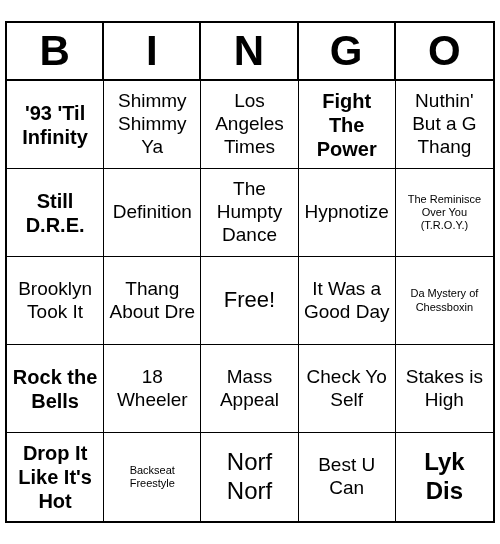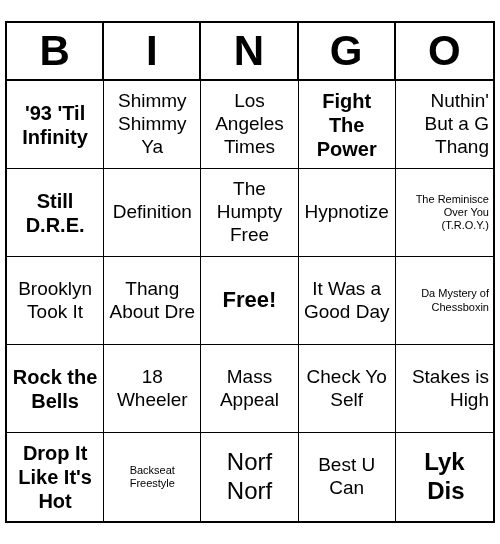--- a/index.html
+++ b/index.html
@@ -56,30 +56,29 @@
       justify-content: center;
       text-align: center;
       padding: 4px;
       min-height: 88px;
       font-size: 19px;
       line-height: 1.2;
     }
 
     .bingo-cell:nth-child(5n) {
       border-right: none;
-      text-align: right;
     }
 
     .bingo-cell:nth-child(n+21) {
       border-bottom: none;
     }
 
     .bingo-cell.free {
       font-size: 22px;
-      font-weight: bold;
+      font-weight: normal;
     }
 
     .bingo-cell.large-text {
       font-size: 20px;
       font-weight: bold;
     }
 
     .bingo-cell.small-text {
       font-size: 11px;
     }
@@ -106,21 +105,21 @@
       <div class="bingo-letter">O</div>
     </div>
   <div class="bingo-grid">
   <div class="bingo-cell large-text">'93 'Til Infinity</div>
       <div class="bingo-cell">Shimmy Shimmy Ya</div>
       <div class="bingo-cell">Los Angeles Times</div>
       <div class="bingo-cell large-text">Fight The Power</div>
       <div class="bingo-cell">Nuthin' But a G Thang</div>
       <div class="bingo-cell large-text">Still D.R.E.</div>
       <div class="bingo-cell">Definition</div>
-      <div class="bingo-cell">The Humpty Free</div>
+      <div class="bingo-cell">The Humpty Dance</div>
       <div class="bingo-cell">Hypnotize</div>
       <div class="bingo-cell small-text">The Reminisce Over You (T.R.O.Y.)</div>
       <div class="bingo-cell">Brooklyn Took It</div>
       <div class="bingo-cell">Thang About Dre</div>
       <div class="bingo-cell free">Free!</div>
       <div class="bingo-cell">It Was a Good Day</div>
       <div class="bingo-cell small-text">Da Mystery of Chessboxin</div>
       <div class="bingo-cell large-text">Rock the Bells</div>
       <div class="bingo-cell">18 Wheeler</div>
       <div class="bingo-cell">Mass Appeal</div>

